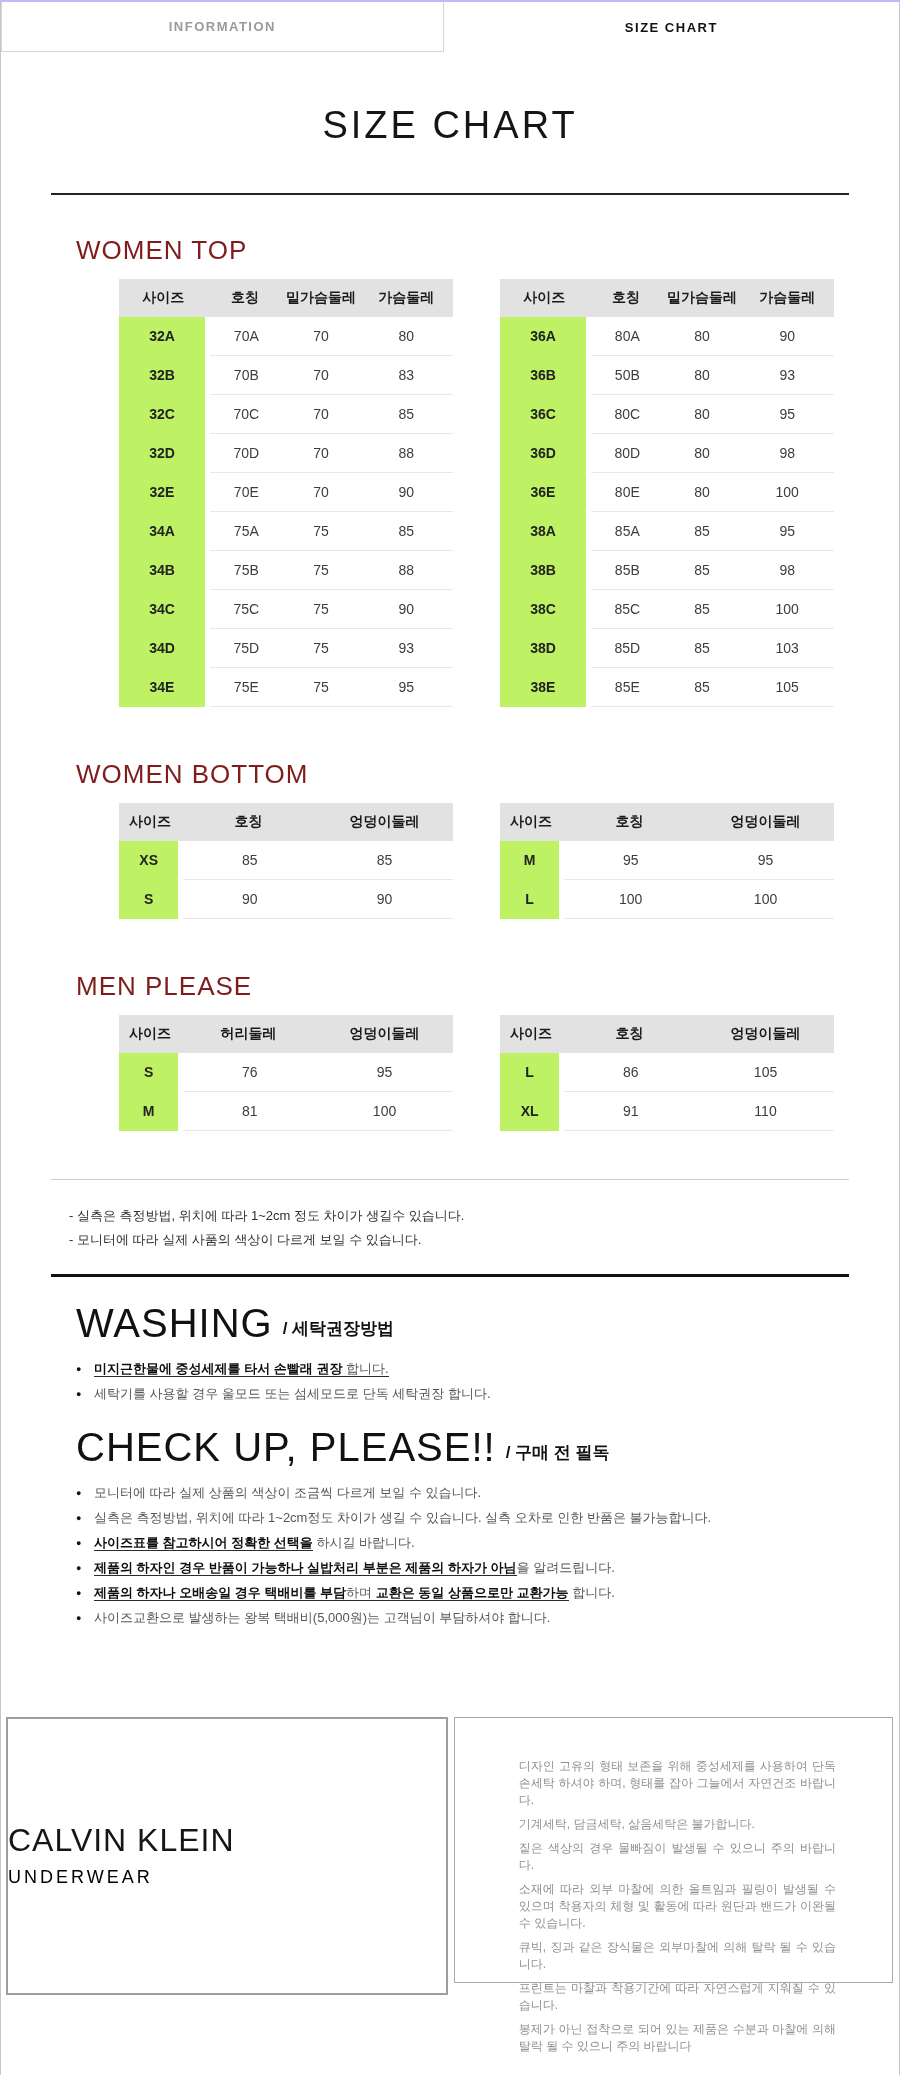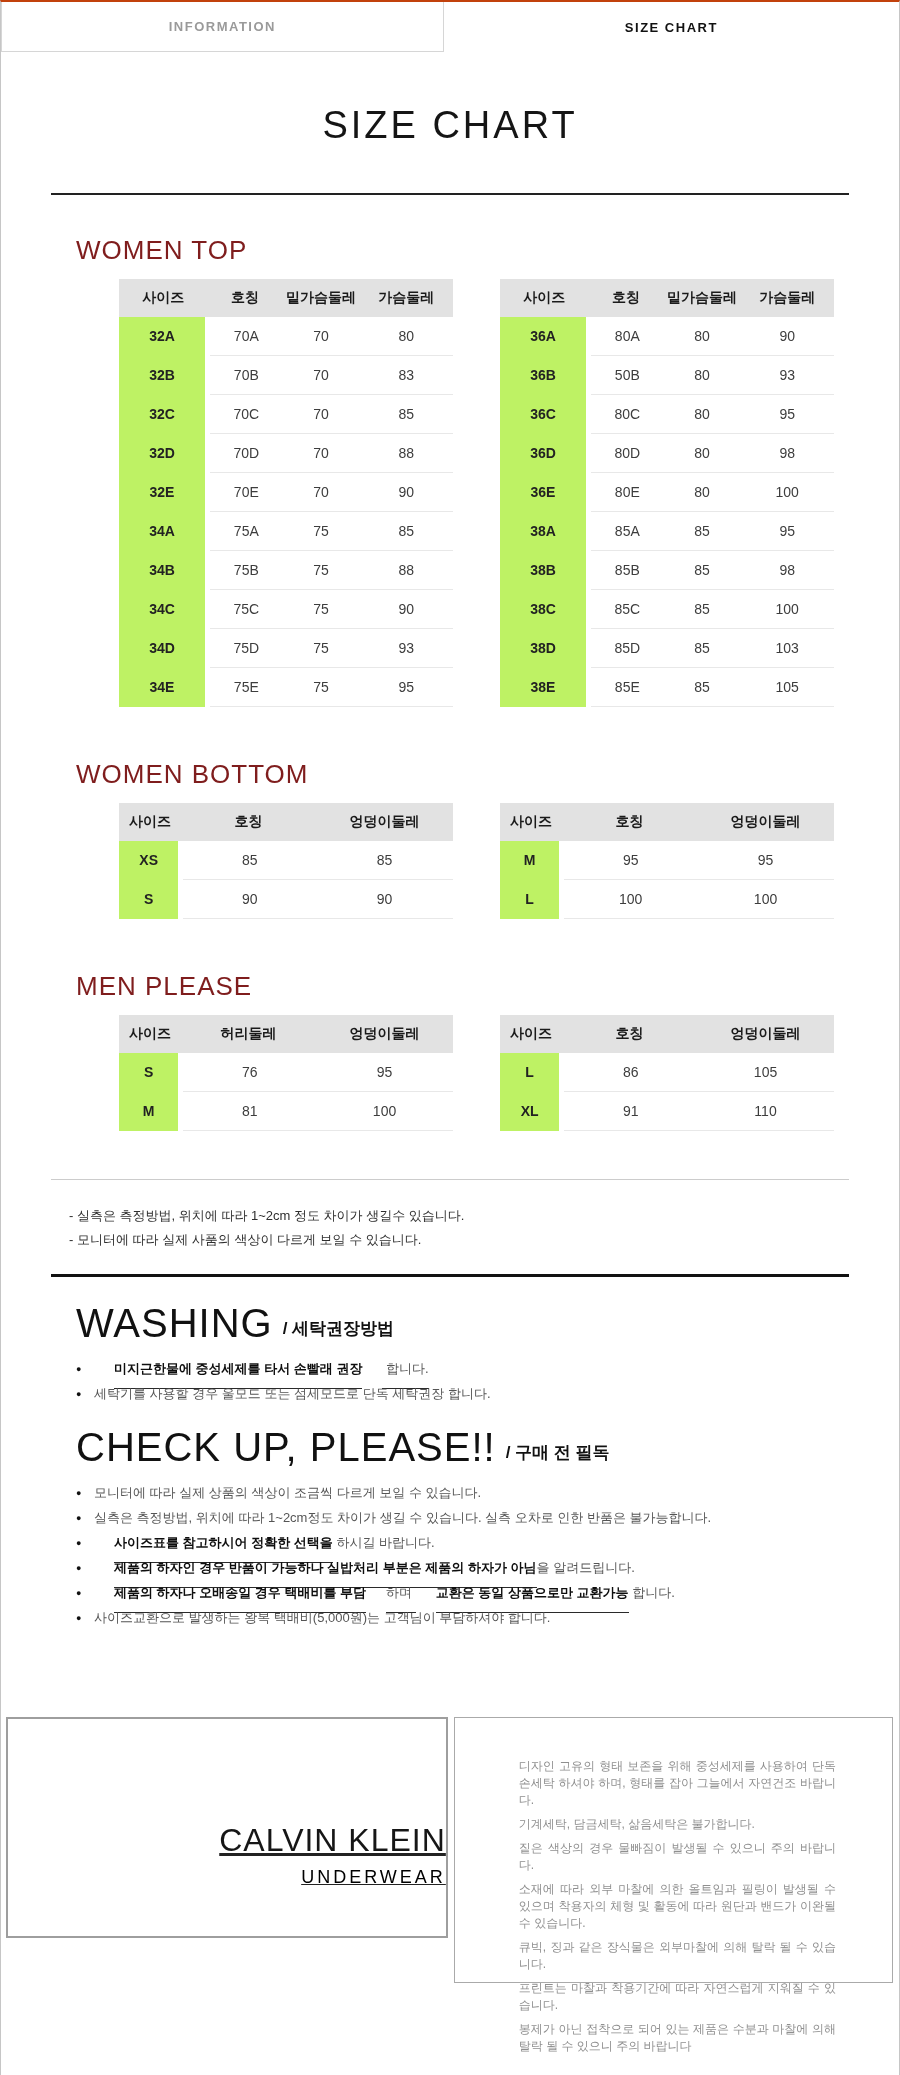--- a/index.html
+++ b/index.html
@@ -1,18 +1,18 @@
 <!DOCTYPE html>
 <html><head>
 <meta charset="utf-8">
 <style>
   html,body{margin:0;padding:0;background:#fff;}
   body{font-family:"Liberation Sans","DejaVu Sans",sans-serif;color:#222;}
   .page{width:900px;height:2075px;box-sizing:border-box;margin:0 auto;background:#fff;
-        border-left:1px solid #c6c6c6;border-right:1px solid #c6c6c6;border-top:2px solid #c2410c;
+        border-left:1px solid #c6c6c6;border-right:1px solid #c6c6c6;border-top:2px solid #c4b5fd;
         overflow:hidden;}
 
   
   .tabbar{display:flex;height:50px;}
   .tab{display:flex;align-items:center;justify-content:center;box-sizing:border-box;
        font-size:13px;letter-spacing:1.5px;cursor:pointer;}
   .tab-info{width:49.3%;color:#9a9a9a;font-weight:600;
             border-right:1px solid #d6d6d6;border-bottom:1px solid #d6d6d6;border-left:1px solid #d6d6d6;}
   .tab-size{width:50.7%;color:#111;font-weight:bold;}
 
@@ -40,25 +40,25 @@
   
   .notes{margin:24px 65px 0 68px;font-size:13px;color:#2e2e2e;line-height:24px;}
 
   
   .big-heading{margin:24px 65px 0 75px;font-size:40px;letter-spacing:1px;color:#111;font-weight:400;display:flex;align-items:flex-end;}
   .big-heading .sub{font-size:17px;font-weight:bold;color:#111;margin-left:10px;padding-bottom:6px;letter-spacing:0;}
   ul.bullets{list-style:none;margin:16px 65px 0 75px;padding:0;}
   ul.bullets li{font-size:13px;color:#555;margin-bottom:11px;line-height:14px;}
   ul.bullets .dot{display:inline-block;width:18px;color:#111;font-size:9px;vertical-align:1px;}
   ul.bullets .b{font-weight:bold;color:#0e0e0e;}
-  ul.bullets .u{border-bottom:1px solid #2a2a2a;padding-bottom:12px;margin-left:20px;}
+  ul.bullets .u{border-bottom:1px solid #2a2a2a;padding-bottom:0;}
 
   
   .footer{display:flex;gap:6px;margin:92px 6px 0 5px;}
-  .brand-box{width:443px;height:221px;box-sizing:border-box;border:2px solid #9e9e9e;text-align:right;text-decoration:underline;}
+  .brand-box{width:443px;height:278px;box-sizing:border-box;border:2px solid #9e9e9e;text-align:left;}
   .brand-main{margin-top:103px;font-size:32px;letter-spacing:1px;color:#161616;}
   .brand-sub{margin-top:8px;font-size:18px;letter-spacing:3px;color:#000000;}
   .care-box{width:440px;height:266px;box-sizing:border-box;border:1px solid #aaa;
             padding:40px 56px 0 64px;}
   .care-box p{margin:0 0 7px 0;font-size:12px;line-height:17px;color:#8f8f8f;text-align:justify;}
 </style>
 </head>
 <body>
 
 <div class="page">

